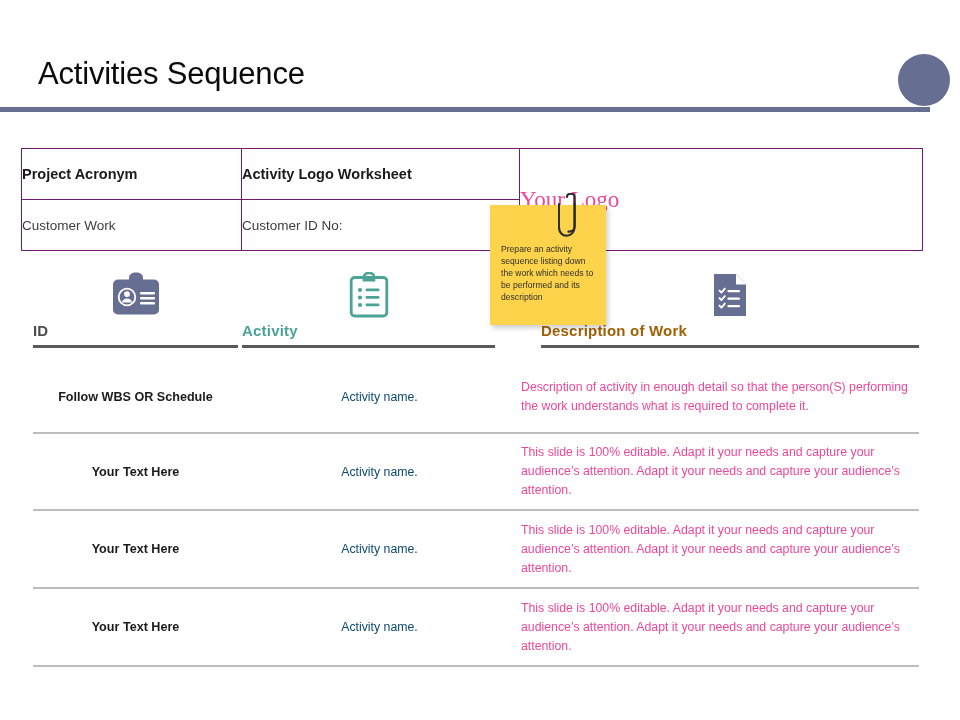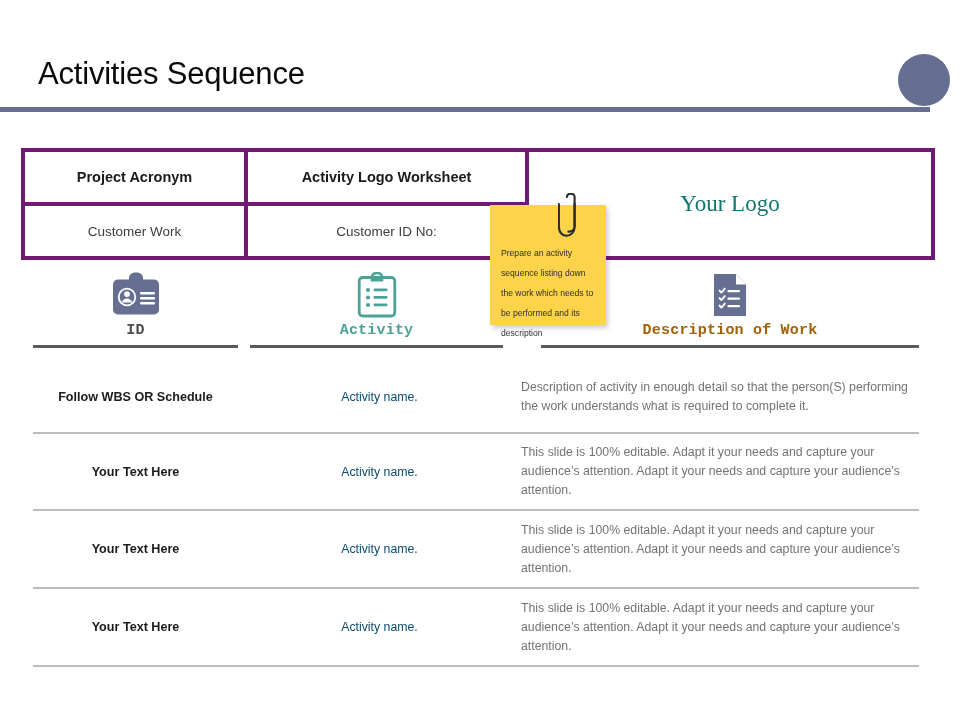--- a/index.html
+++ b/index.html
@@ -57,22 +57,22 @@
   
   .info-table {
     position: absolute;
     left: 21px;
     top: 148px;
     width: 898px;
     border-collapse: collapse;
     table-layout: fixed;
   }
   .info-table td {
-    border: 4px solid #701a75;
-    text-align: center;
+    border: 1px solid #701a75;
+    text-align: left;
     vertical-align: middle;
     padding: 0;
   }
   .cell-acronym { width: 219px; height: 50px; }
   .cell-worksheet { width: 277px; height: 50px; }
   .cell-logo { width: 402px; }
 
   .info-strong {
     font-size: 14.5px;
     font-weight: bold;
@@ -80,41 +80,41 @@
   }
   .info-normal {
     font-size: 13.5px;
     font-weight: 400;
     color: #3d3d3d;
   }
   .logo-text {
     font-family: "Liberation Serif", serif;
     font-size: 23px;
     font-weight: 400;
-    color: #0f766e;
+    color: #ec4899;
   }
 
   
   .sticky-note {
     position: absolute;
     left: 490px;
     top: 205px;
     width: 116px;
     height: 120px;
     background: #fcd34b;
     box-shadow: 2px 3px 5px rgba(0,0,0,0.20);
     z-index: 40;
   }
   .sticky-note-text {
     position: absolute;
     left: 11px;
     top: 38px;
     width: 94px;
     font-size: 8.6px;
-    line-height: 20px;
+    line-height: 12px;
     color: #2f2f2f;
     font-family: "Liberation Sans", sans-serif;
   }
   .paperclip {
     position: absolute;
     left: 558px;
     top: 193px;
     width: 26px;
     height: 48px;
     z-index: 45;
@@ -123,42 +123,40 @@
   
   .col-headers {
     position: absolute;
     left: 0;
     top: 272px;
     width: 960px;
     height: 82px;
   }
   .col-head {
     position: absolute;
-    text-align: center;
-    font-family: Liberation Mono, monospace;
   }
   .col-head .col-icon {
     display: block;
     margin: 0 auto 4px auto;
     height: 46px;
   }
   .col-head .col-label {
     display: block;
     font-size: 15px;
     font-weight: bold;
     letter-spacing: 0.2px;
   }
   .col-head .col-rule {
     display: block;
     margin-top: 6px;
     height: 3px;
     background: #5a5a5a;
   }
   #col-id        { left: 33px;  width: 205px; }
-  #col-activity  { left: 250px; width: 253px; }
+  #col-activity  { left: 242px; width: 253px; }
   #col-desc      { left: 541px; width: 378px; }
 
   #col-id .col-label    { color: #4d4d4d; }
   #col-activity .col-label { color: #4aa396; }
   #col-desc .col-label  { color: #a16207; }
 
   
   .rows {
     position: absolute;
     left: 0;
@@ -188,21 +186,21 @@
     width: 283px;
     text-align: center;
     font-size: 12.3px;
     font-weight: 400;
     color: #0c4a6e;
   }
   .cell-desc {
     width: 398px;
     font-size: 12.3px;
     line-height: 19px;
-    color: #737373;
+    color: #ec4899;
     text-align: left;
   }
   .row-1 .row-inner { height: 70px; }
   .row-2 .row-inner { height: 75px; }
   .row-3 .row-inner { height: 76px; }
   .row-4 .row-inner { height: 76px; }
 </style>
 </head>
 <body>
 

